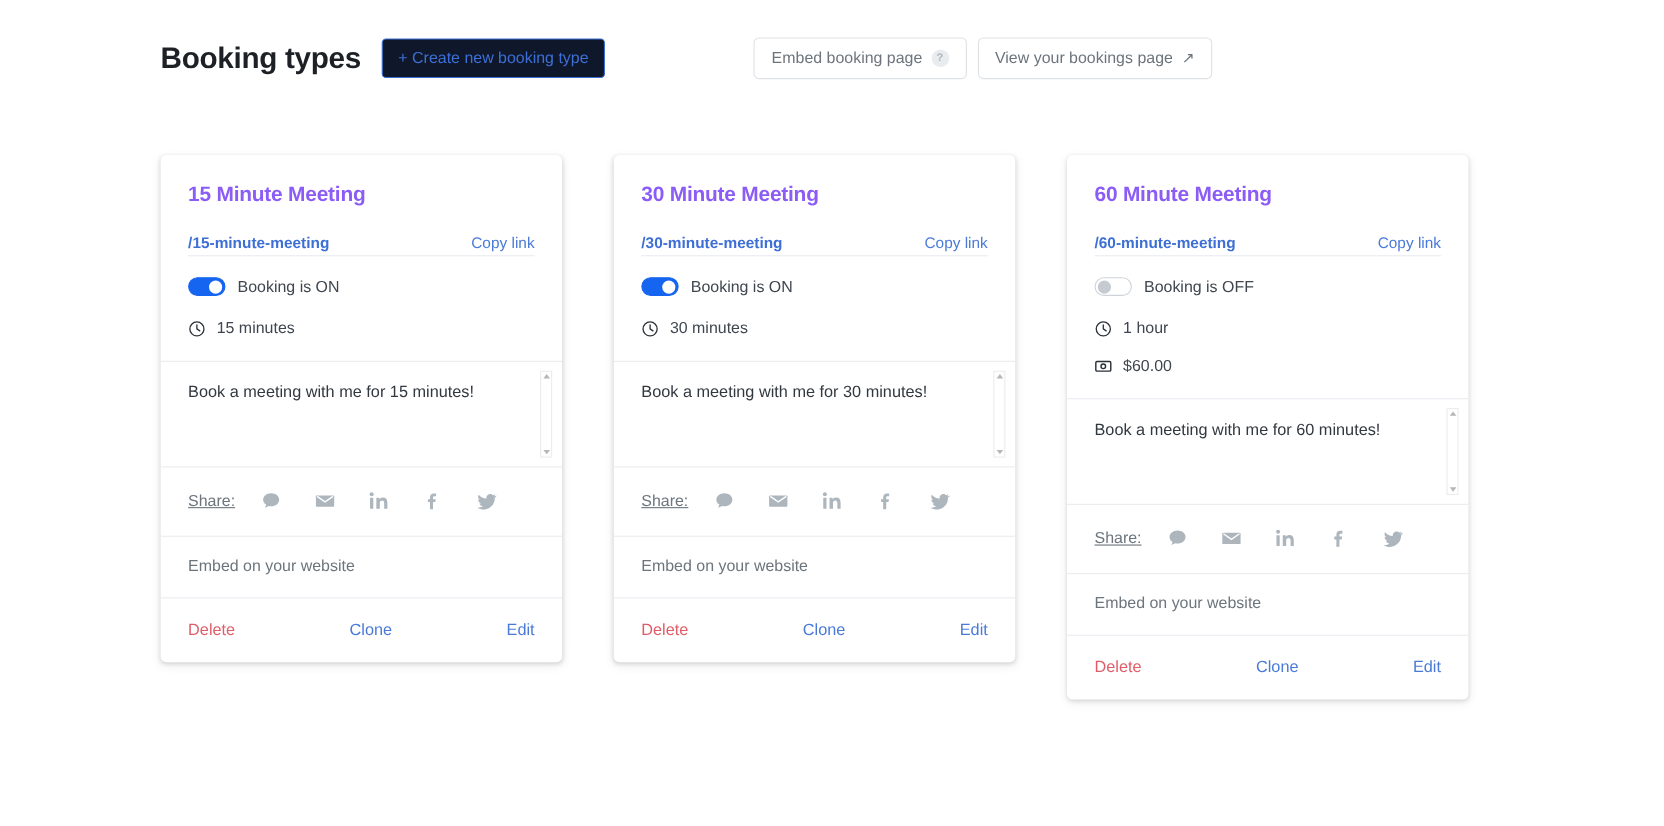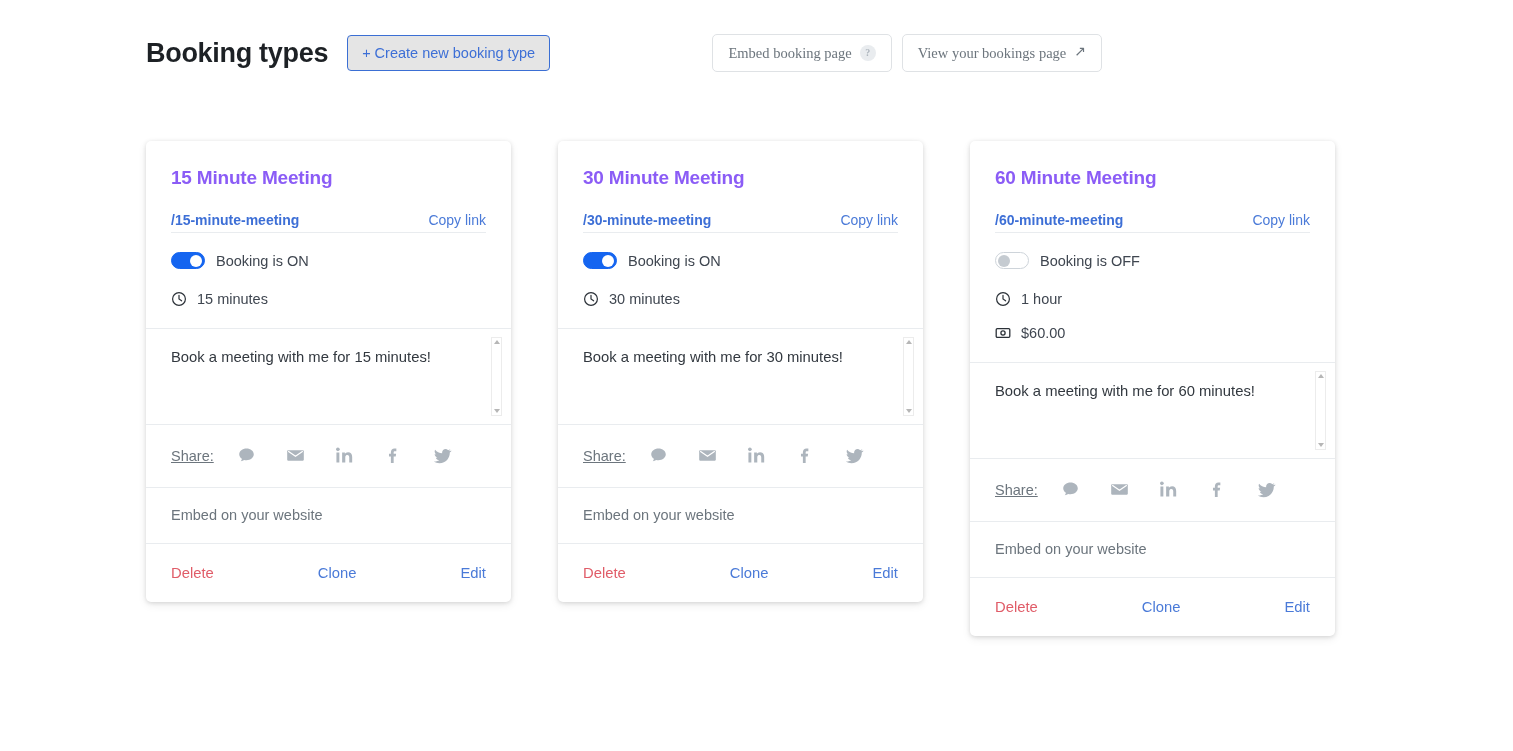--- a/index.html
+++ b/index.html
@@ -38,21 +38,21 @@
     line-height: 1;
     white-space: nowrap;
   }
 
   .create-btn {
     margin-left: 19px;
     height: 36px;
     padding: 0 14px;
     border: 1px solid #3b6fd4;
     border-radius: 4px;
-    background: #e5e5e5;
+    background: #0f172a;
     color: #3d6fd6;
     font-size: 14.5px;
     font-family: "Liberation Sans", sans-serif;
     display: inline-flex;
     align-items: center;
     cursor: pointer;
     white-space: nowrap;
   }
 
   .header-right {
@@ -65,21 +65,21 @@
   }
 
   .ghost-btn {
     height: 38px;
     padding: 0 15px;
     border: 1px solid #dfe2e5;
     border-radius: 5px;
     background: #ffffff;
     color: #6c757d;
     font-size: 14.5px;
-    font-family: Liberation Serif, serif;
+    font-family: Liberation Sans, sans-serif;
     display: inline-flex;
     align-items: center;
     gap: 8px;
     cursor: pointer;
     white-space: nowrap;
     justify-content: center;
   }
 
   .help-badge {
     width: 16px;

